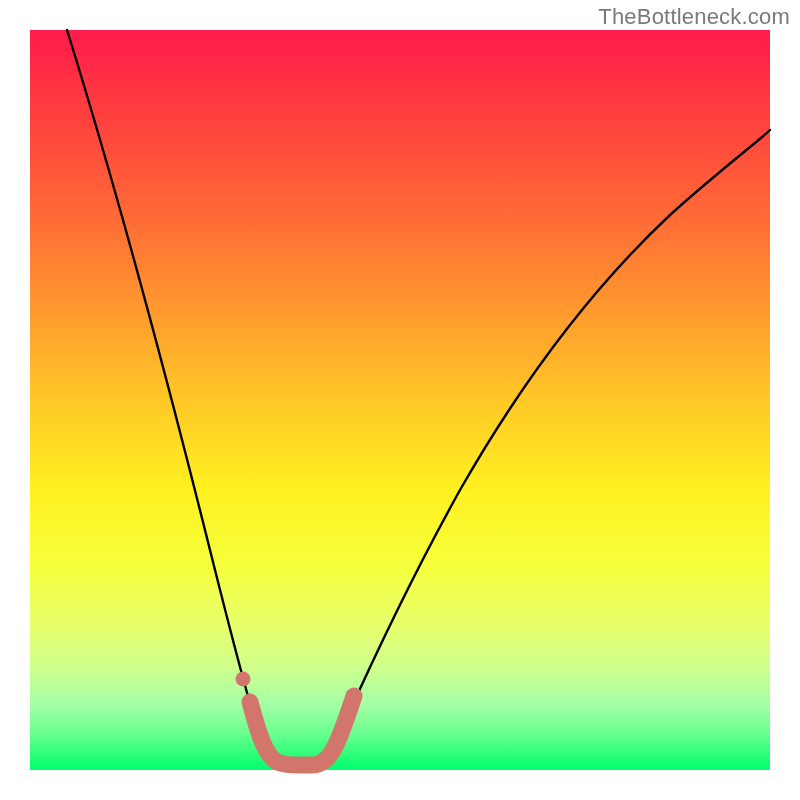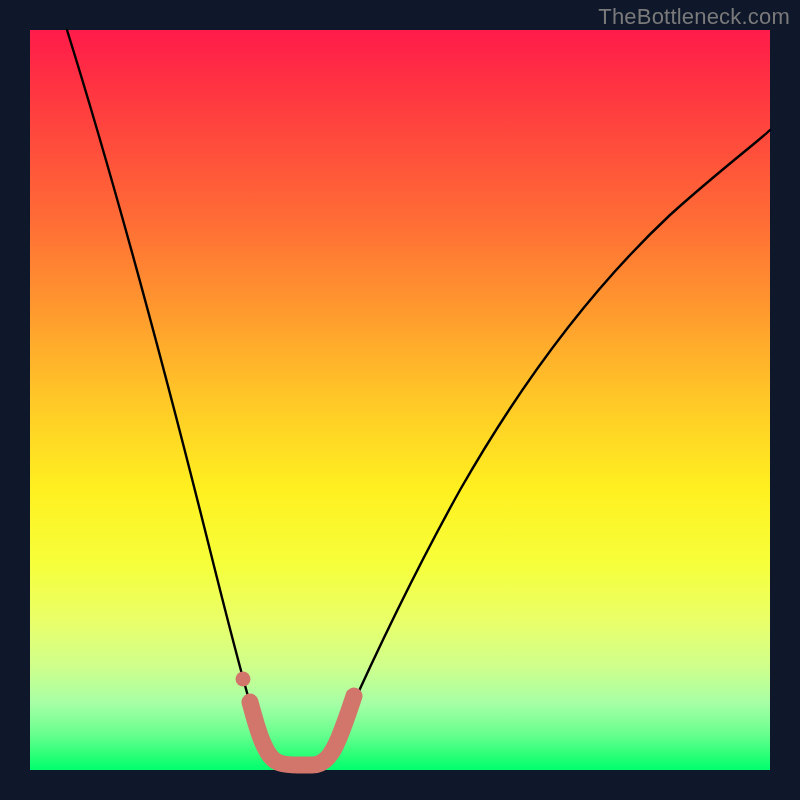--- a/index.html
+++ b/index.html
@@ -10,21 +10,21 @@
     background: #000;
     overflow: hidden;
     font-family: Arial, Helvetica, sans-serif;
   }
   .frame {
     position: absolute;
     left: 0;
     top: 0;
     width: 800px;
     height: 800px;
-    background: #0f172a;
+    background: #ffffff;
   }
   .plot {
     position: absolute;
     left: 30px;
     top: 30px;
     width: 740px;
     height: 740px;
     background: linear-gradient(to bottom,
       #ff1b4a 0%,
       #ff3b3f 10%,

